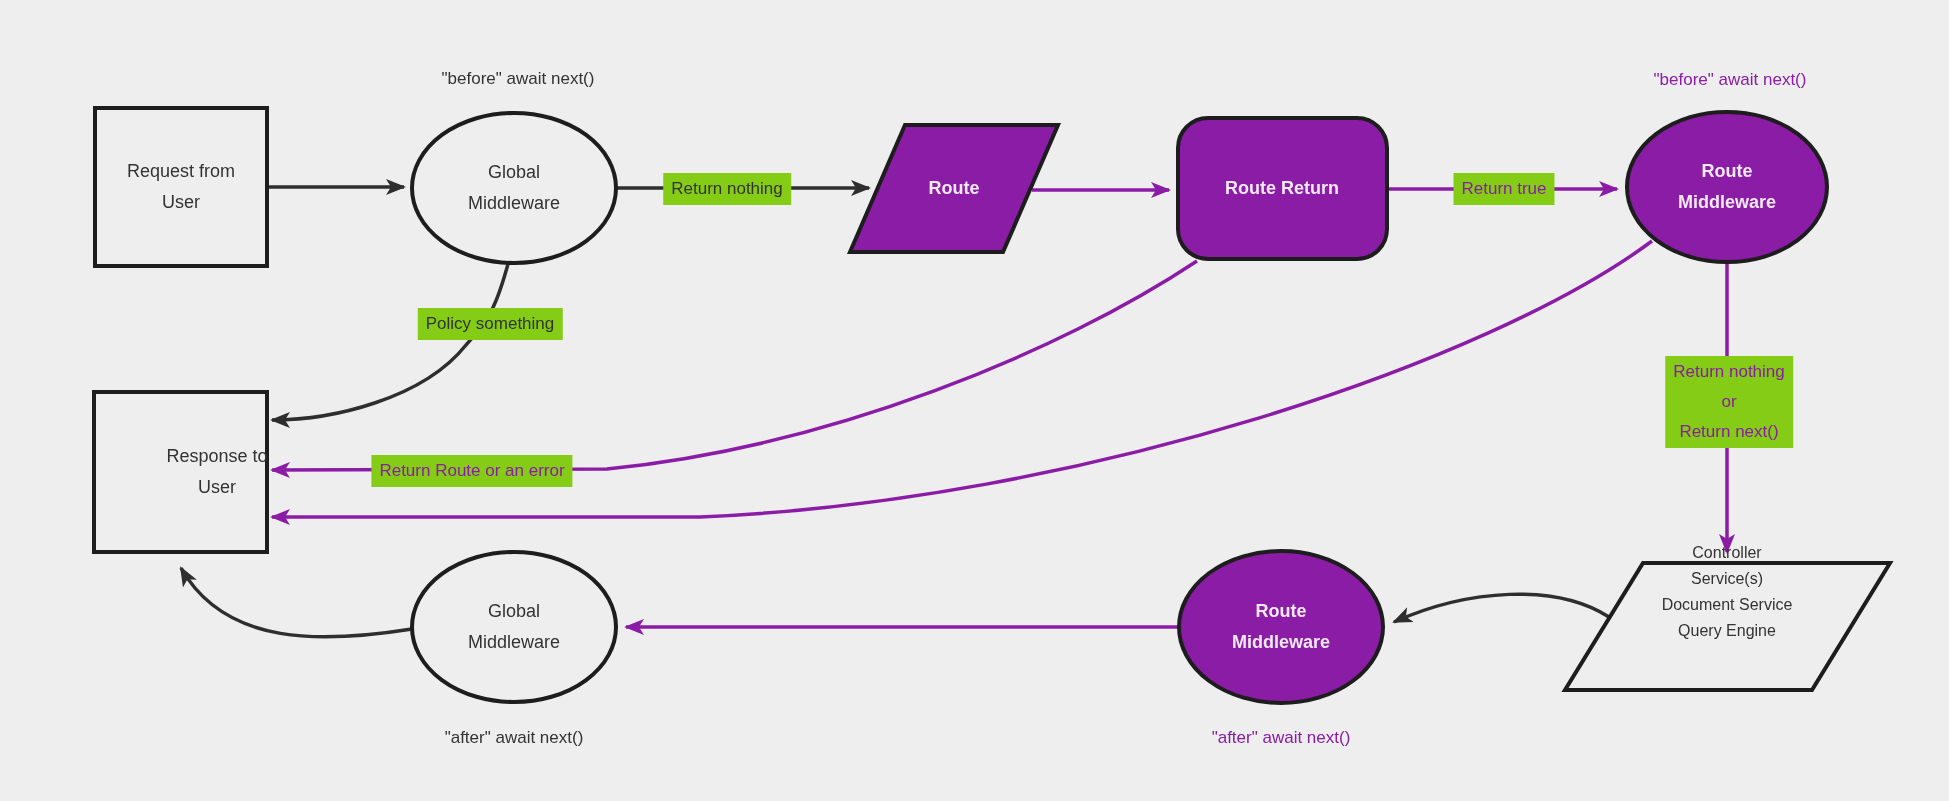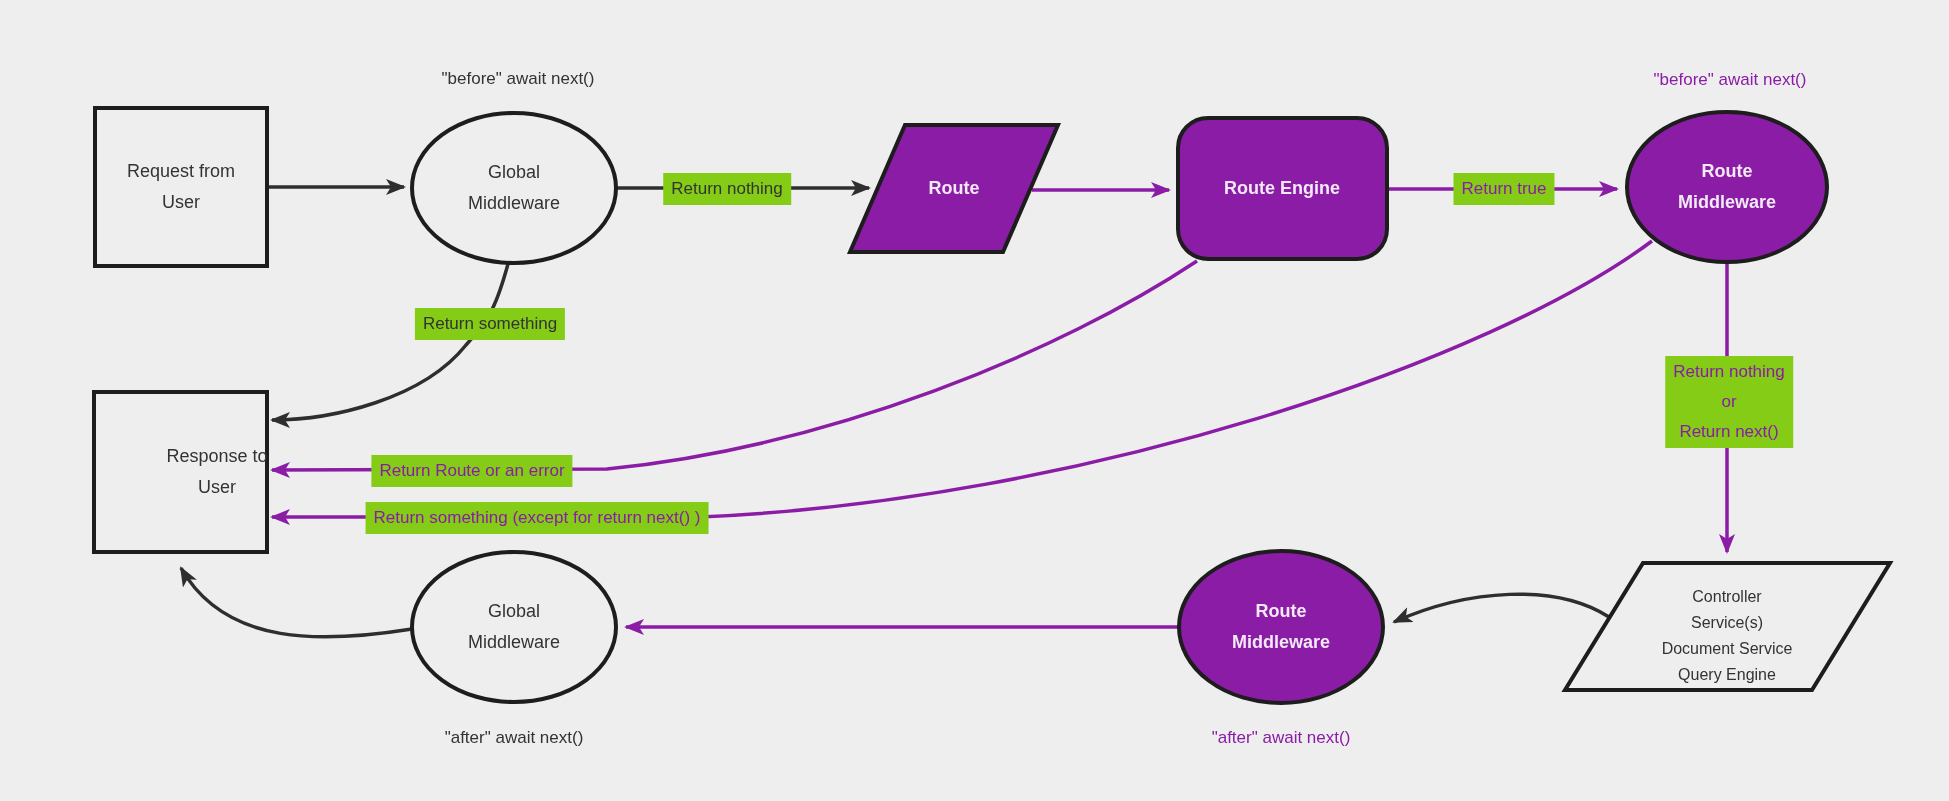--- a/index.html
+++ b/index.html
@@ -73,40 +73,39 @@
     <ellipse cx="1281" cy="627" rx="102" ry="76" fill="#8a1ca6" stroke="#1d1d1d" stroke-width="4"></ellipse>
     <ellipse cx="514" cy="627" rx="102" ry="75" fill="#eeeeee" stroke="#1d1d1d" stroke-width="4"></ellipse>
     <rect x="94" y="392" width="173" height="160" fill="#eeeeee" stroke="#1d1d1d" stroke-width="4"></rect>
   </svg>
 
   <div class="lbl node-label" style="left:181px; top:187px;">Request from
 User</div>
   <div class="lbl node-label" style="left:514px; top:188px;">Global
 Middleware</div>
   <div class="lbl node-label bold-white" style="left:954px; top:188px;">Route</div>
-  <div class="lbl node-label bold-white" style="left:1282px; top:188px;">Route Engine</div>
+  <div class="lbl node-label bold-white" style="left:1282px; top:188px;">Route Return</div>
   <div class="lbl node-label bold-white" style="left:1727px; top:187px;">Route
 Middleware</div>
-  <div class="lbl node-label small" style="left:1727px; top:636px;">Controller
+  <div class="lbl node-label small" style="left:1727px; top:592px;">Controller
 Service(s)
 Document Service
 Query Engine</div>
   <div class="lbl node-label bold-white" style="left:1281px; top:627px;">Route
 Middleware</div>
   <div class="lbl node-label" style="left:514px; top:627px;">Global
 Middleware</div>
   <div class="lbl node-label" style="left:180px; top:472px;margin-left:37px;">Response to
 User</div>
 
   <div class="edge-label no-bg" style="left:518px; top:79px;">"before" await next()</div>
   <div class="edge-label no-bg purple-text" style="left:1730px; top:80px;">"before" await next()</div>
   <div class="edge-label" style="left:727px; top:189px;">Return nothing</div>
   <div class="edge-label purple-text" style="left:1504px; top:189px;">Return true</div>
-  <div class="edge-label" style="left:490px; top:324px;">Return something</div>
+  <div class="edge-label" style="left:490px; top:324px;">Policy something</div>
   <div class="edge-label purple-text" style="left:1729px; top:402px;">Return nothing
 or
 Return next()</div>
   <div class="edge-label purple-text" style="left:472px; top:471px;">Return Route or an error</div>
-  <div class="edge-label purple-text" style="left:537px; top:518px;">Return something (except for return next() )</div>
   <div class="edge-label no-bg purple-text" style="left:1281px; top:738px;">"after" await next()</div>
   <div class="edge-label no-bg" style="left:514px; top:738px;">"after" await next()</div>
 
 </div>
 
 </body></html>

